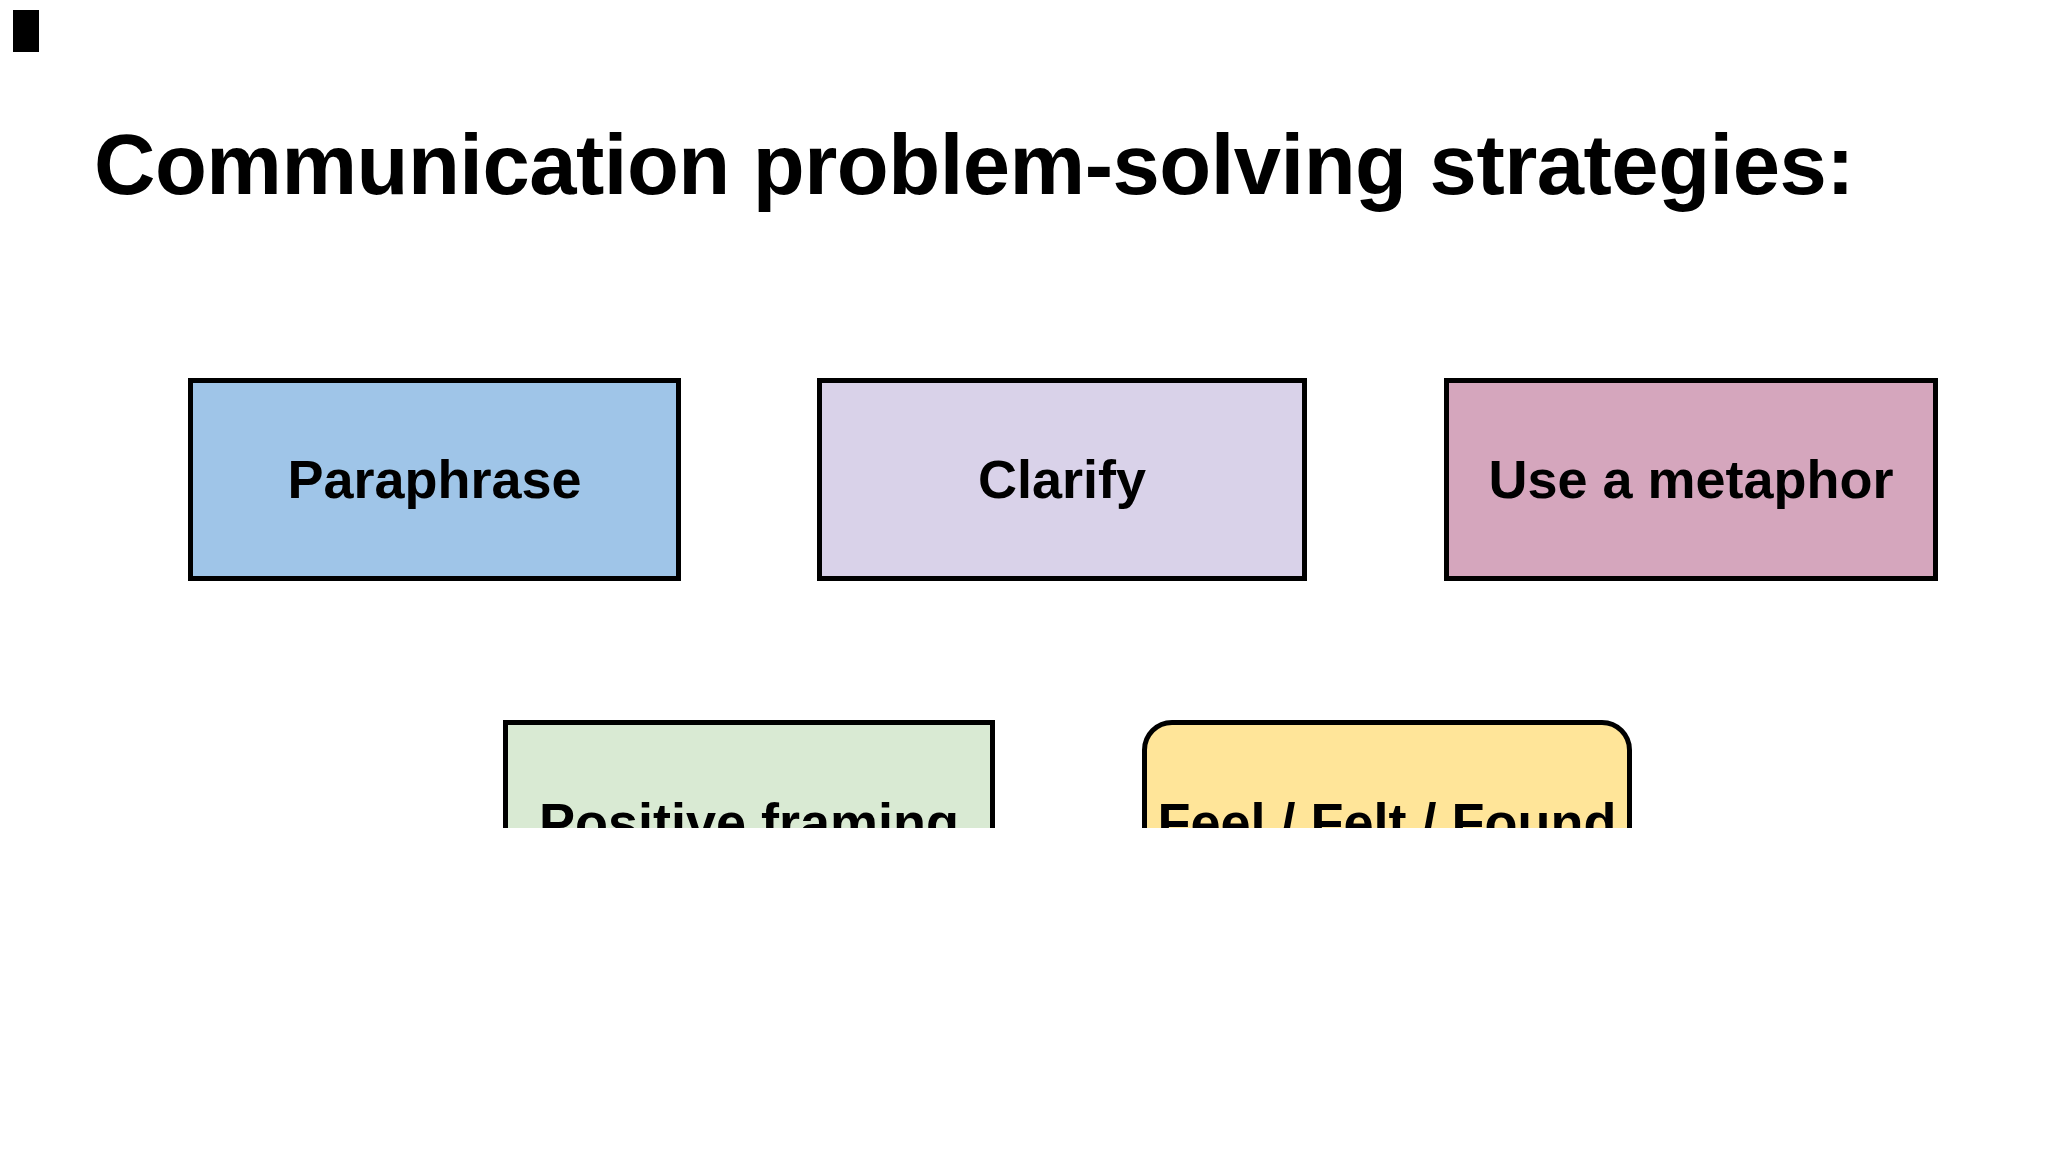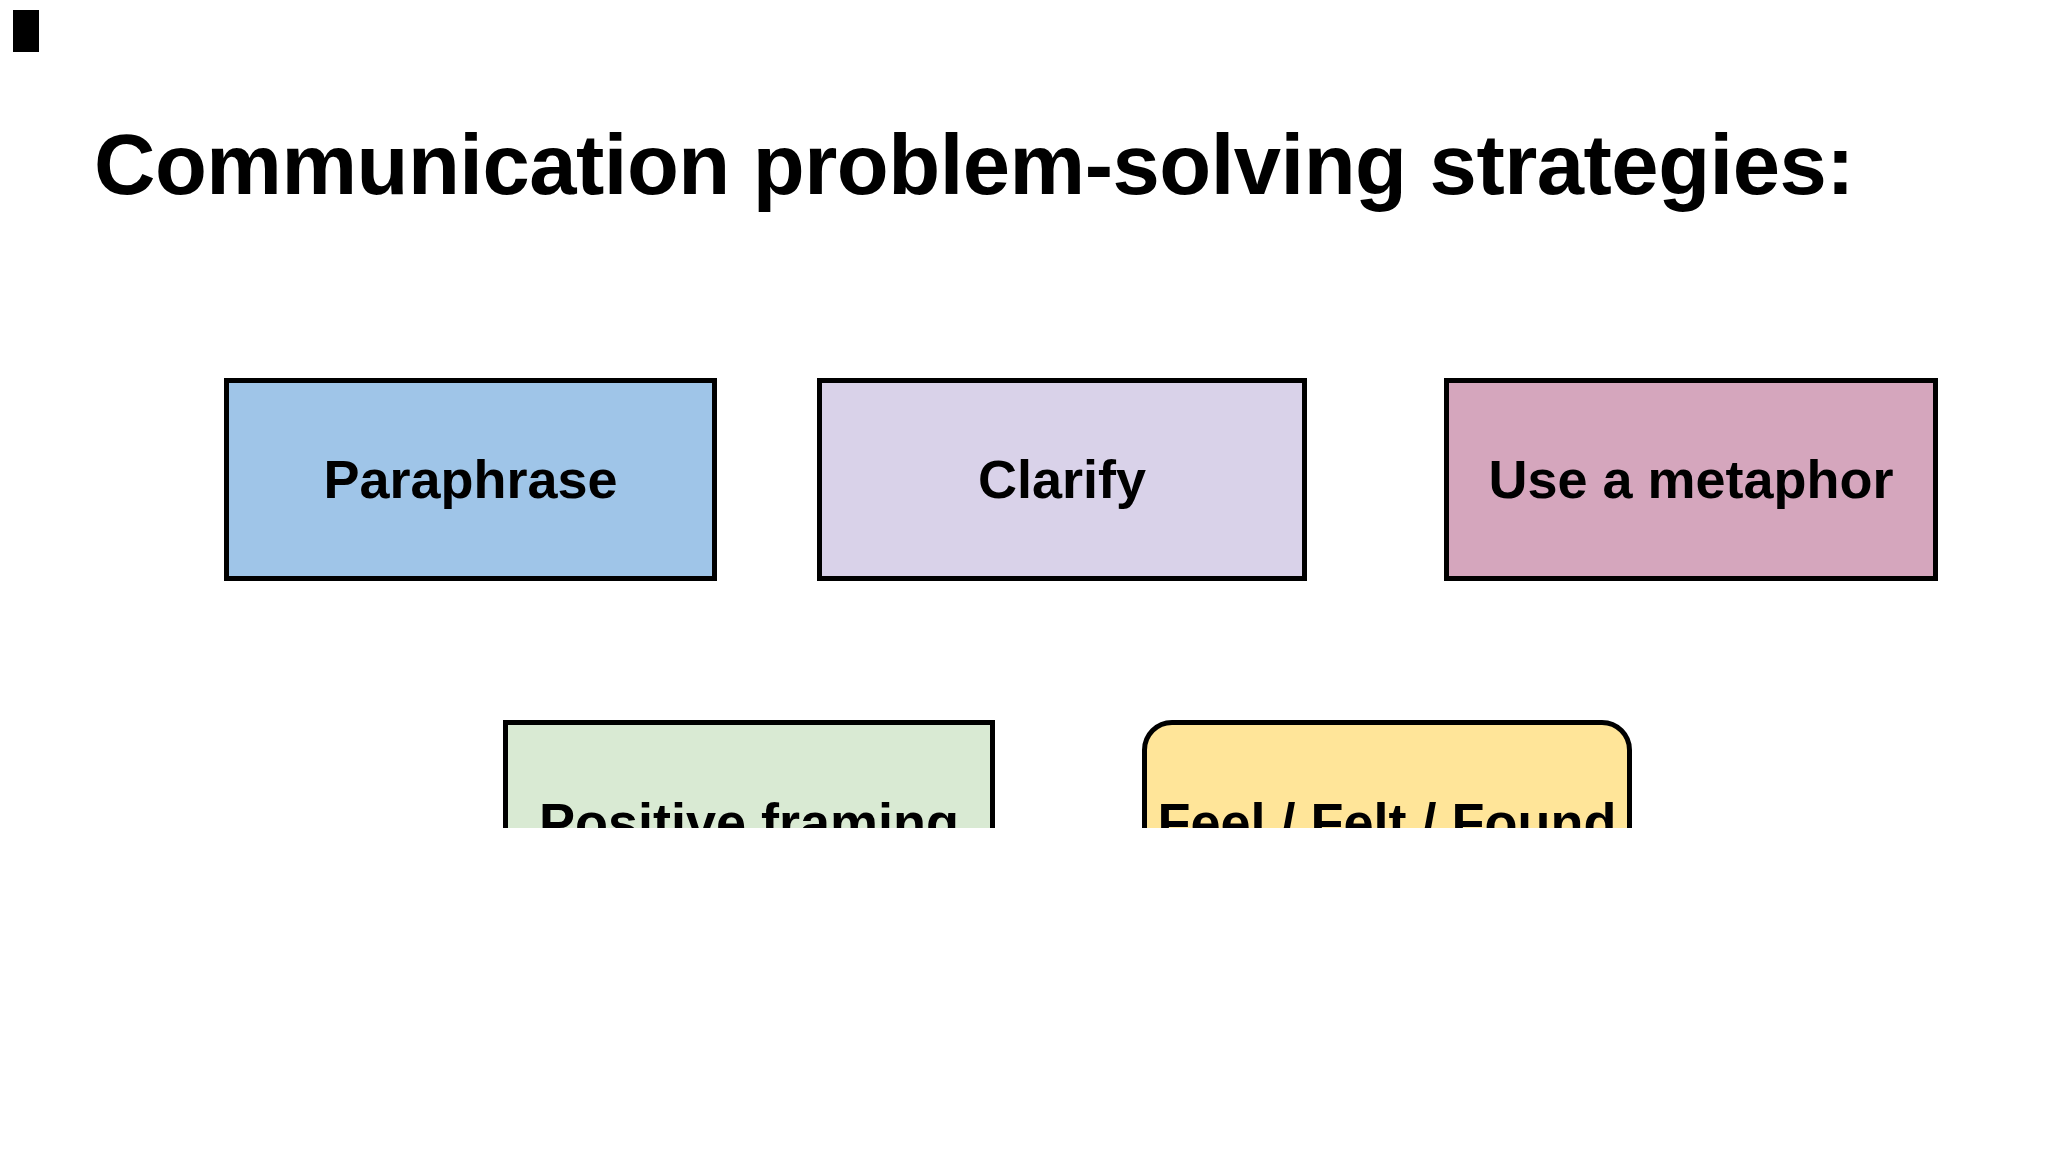--- a/index.html
+++ b/index.html
@@ -61,21 +61,21 @@
 </style>
 </head>
 <body>
 
 <div class="slide">
 
   <div class="corner-mark"></div>
 
   <h1 class="slide-title">Communication problem-solving strategies:</h1>
 
-  <div class="strategy-box box-0" style="background-color: rgb(159, 197, 232); margin-left: 36px;">
+  <div class="strategy-box box-0" style="background-color: rgb(159, 197, 232);">
     <span class="box-label">Paraphrase</span>
   </div>
 
   <div class="strategy-box box-1" style="background-color: rgb(217, 210, 233);">
     <span class="box-label">Clarify</span>
   </div>
 
   <div class="strategy-box box-3" style="background-color: rgb(217, 234, 211);">
     <span class="box-label">Positive framing</span>
   </div>

